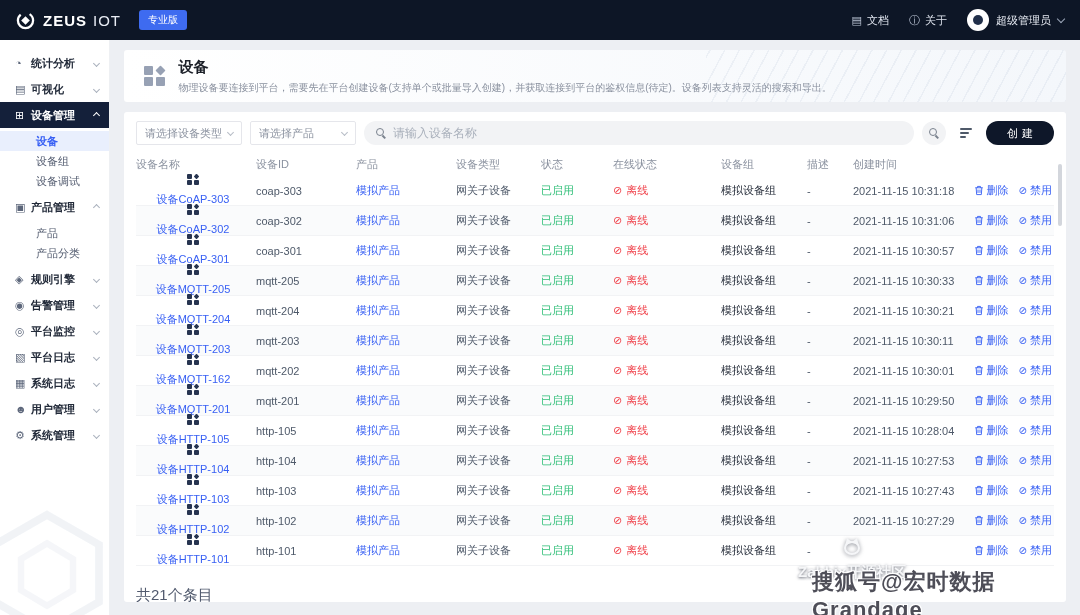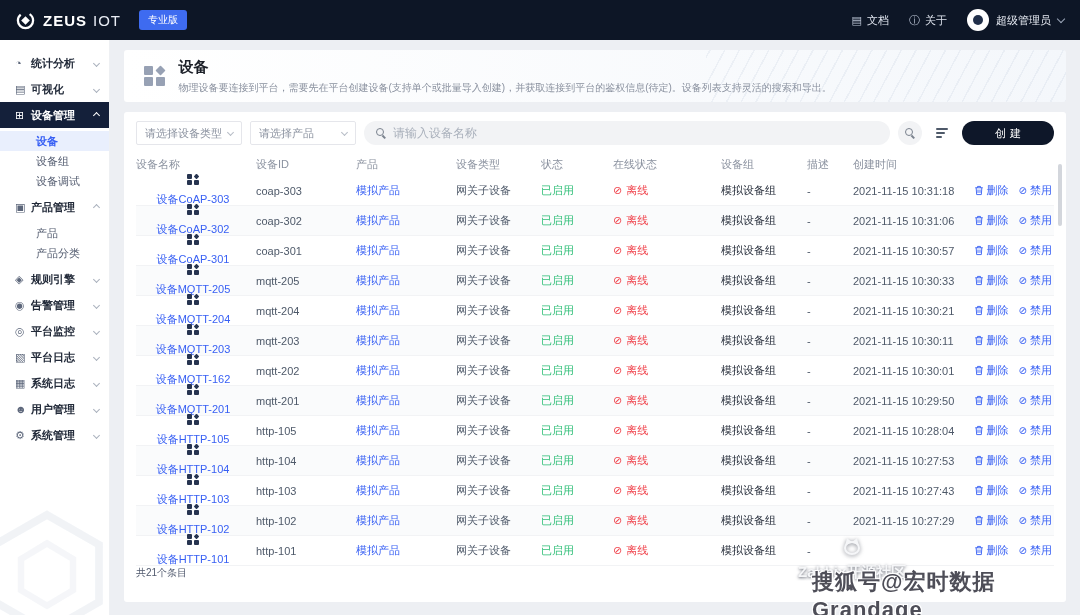--- a/index.html
+++ b/index.html
@@ -65,39 +65,39 @@
   .search-pill input::placeholder { color:#a9b0bb; }
   .mag { position:relative; width:10px; height:10px; flex:none; }
   .mag::before { content:""; position:absolute; width:6px; height:6px; border:1.5px solid #7a828e; border-radius:50%; left:0; top:0; }
   .mag::after { content:""; position:absolute; width:4px; height:1.5px; background:#7a828e; transform:rotate(45deg); right:0; bottom:1px; }
   .icon-btn { width:24px; height:24px; border-radius:50%; display:flex; align-items:center; justify-content:center; cursor:pointer; background:#f2f3f5; flex:none; }
   .icon-btn.plain { background:transparent; }
   .bars { display:inline-flex; flex-direction:column; gap:2.4px; width:12px; }
   .bars i { height:1.7px; background:#4e5969; border-radius:1px; display:block; }
   .bars i:nth-child(2) { width:9px; }
   .bars i:nth-child(3) { width:6px; }
-  .create-btn { width:92px; height:24px; border-radius:13px; background:#0e1729; color:#fff; font-size:11px; letter-spacing:4px; display:flex; align-items:center; justify-content:center; padding-left:4px; cursor:pointer; border:none; flex:none; font-family:inherit; }
+  .create-btn { width:68px; height:24px; border-radius:13px; background:#0e1729; color:#fff; font-size:11px; letter-spacing:4px; display:flex; align-items:center; justify-content:center; padding-left:4px; cursor:pointer; border:none; flex:none; font-family:inherit; }
 
   
   .grid-cols { display:grid; grid-template-columns:120px 100px 100px 85px 72px 108px 86px 46px 120px 1fr; align-items:center; }
   .thead { height:24px; font-size:11px; color:#8a919f; }
   .trow { height:30px; border-bottom:1px solid #f2f3f5; font-size:11px; color:#4e5969; }
   .trow:nth-child(even) { background:#fafbfc; }
   .cell { white-space:nowrap; overflow:hidden; text-overflow:ellipsis; padding-right:6px; }
   .name-cell { display:flex; align-items:center; gap:7px;flex-direction:column; }
   .link { color:#3860f4; text-decoration:none; cursor:pointer; }
   .green { color:#30bf78; }
   .red { color:#f0444d; }
   .dark { color:#272e3b; }
   .online { display:flex; align-items:center; gap:4px; }
   .ban-red { color:#f0444d; font-size:11px; }
   .actions { display:flex; justify-content:flex-end; gap:10px; padding-right:2px; overflow:visible;align-items:center; }
   .act { display:flex; align-items:center; gap:3px; font-size:11px; }
   .act .ban { color:#3860f4; font-size:10px; }
-  .tfoot { margin-top:0; font-size:10px; color:#515a6e; }
+  .tfoot { margin-top:20px; font-size:15px; color:#515a6e; }
 
   .scroll-thumb { position:absolute; right:4px; top:52px; width:4px; height:62px; background:#d3d6dc; border-radius:2px; cursor:grab; }
 
   
   .wm { position:absolute; z-index:20; pointer-events:none;flex-direction:column; }
   .wm1 { left:798px; top:541px; display:flex; align-items:center; gap:8px; color:#f5f6f8; font-size:15px; font-weight:700; text-shadow:0 1px 3px rgba(50,55,70,.75); }
   .cat { position:relative; width:16px; height:14px; border:2px solid #f5f6f8; border-radius:50%; display:inline-block; filter:drop-shadow(0 1px 2px rgba(50,55,70,.6)); }
   .cat::before, .cat::after { content:""; position:absolute; top:-5px; border-left:4px solid transparent; border-right:4px solid transparent; border-bottom:6px solid #f5f6f8; }
   .cat::before { left:-2px; transform:rotate(-18deg); }
   .cat::after { right:-2px; transform:rotate(18deg); }

